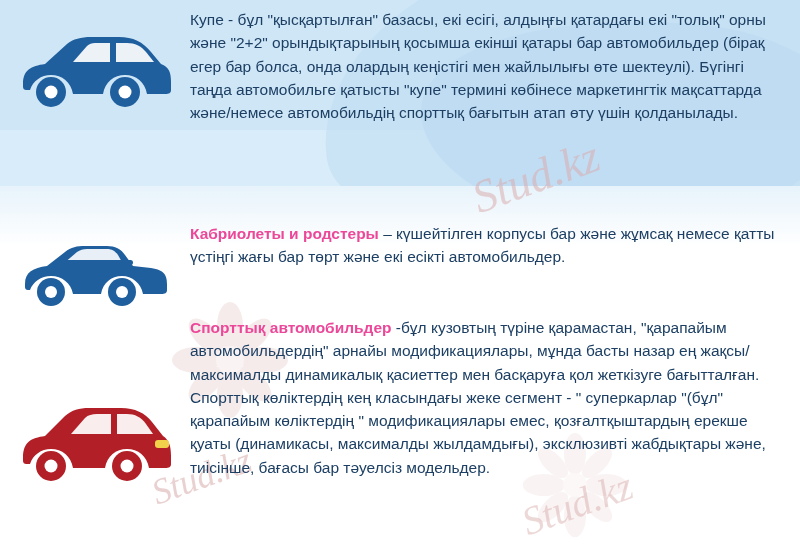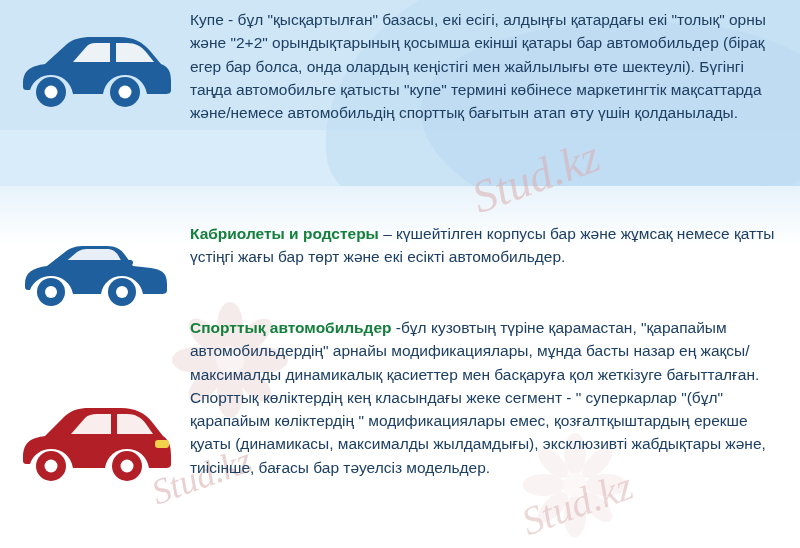--- a/index.html
+++ b/index.html
@@ -127,21 +127,21 @@
   }
   .para {
     font-size: 15.5px;
     line-height: 1.5;
     color: #1c3f63;
     margin: 0;
     text-align: left;
   }
   .para b {
     font-weight: bold;
-    color: #15803d;
+    color: #ec4899;
   }
 
   .row-1 { left: 0; top: 8px; width: 800px; }
   .row-1 .car-cell { padding-top: 14px; }
   .row-1 .text-cell { padding-right: 12px; }
 
   .row-2 { left: 0; top: 222px; width: 800px; }
   .row-2 .car-cell { padding-top: 10px; }
   .row-2 .text-cell { padding-right: 18px; }
 

